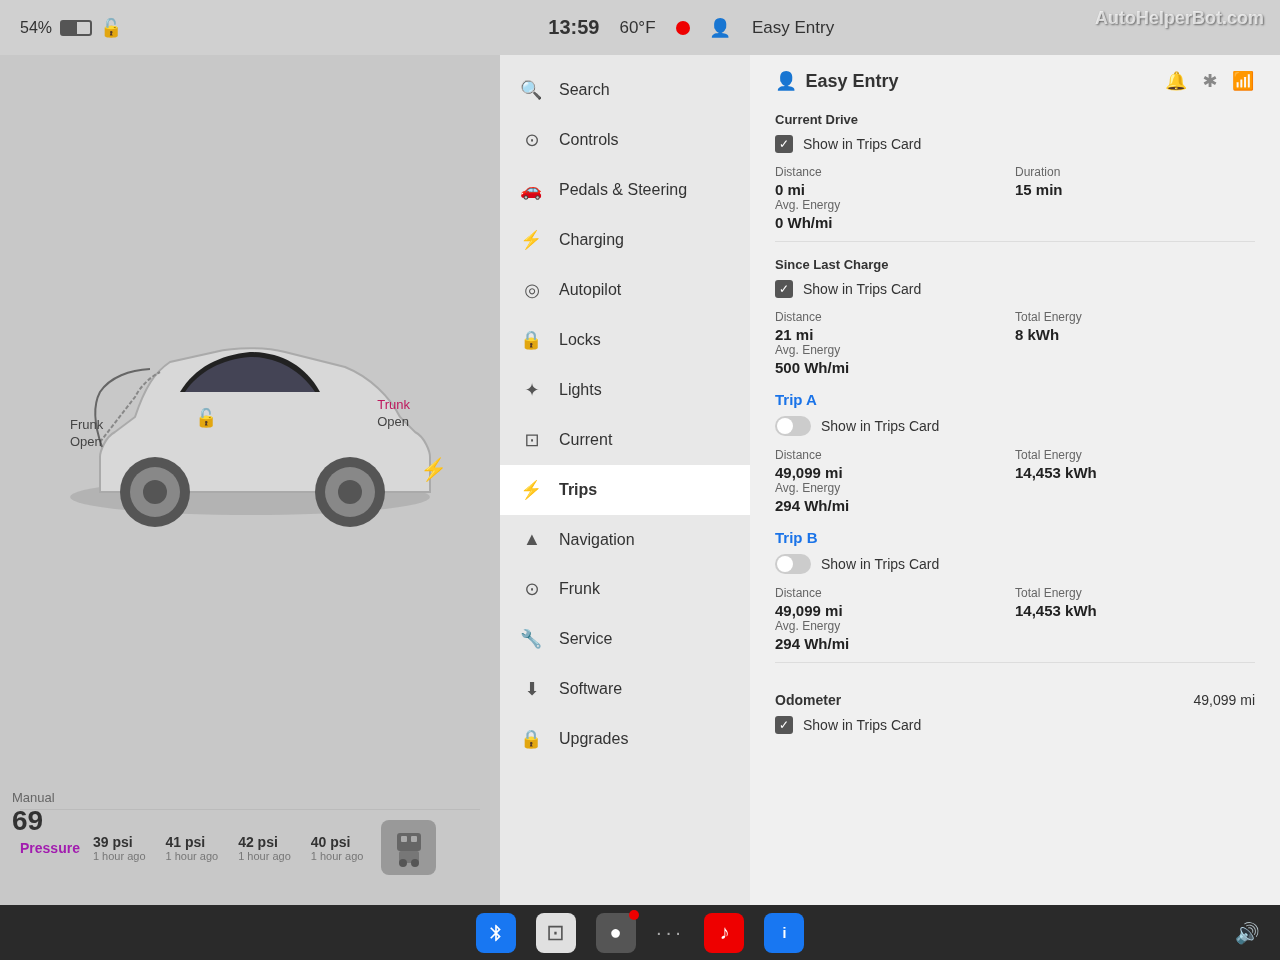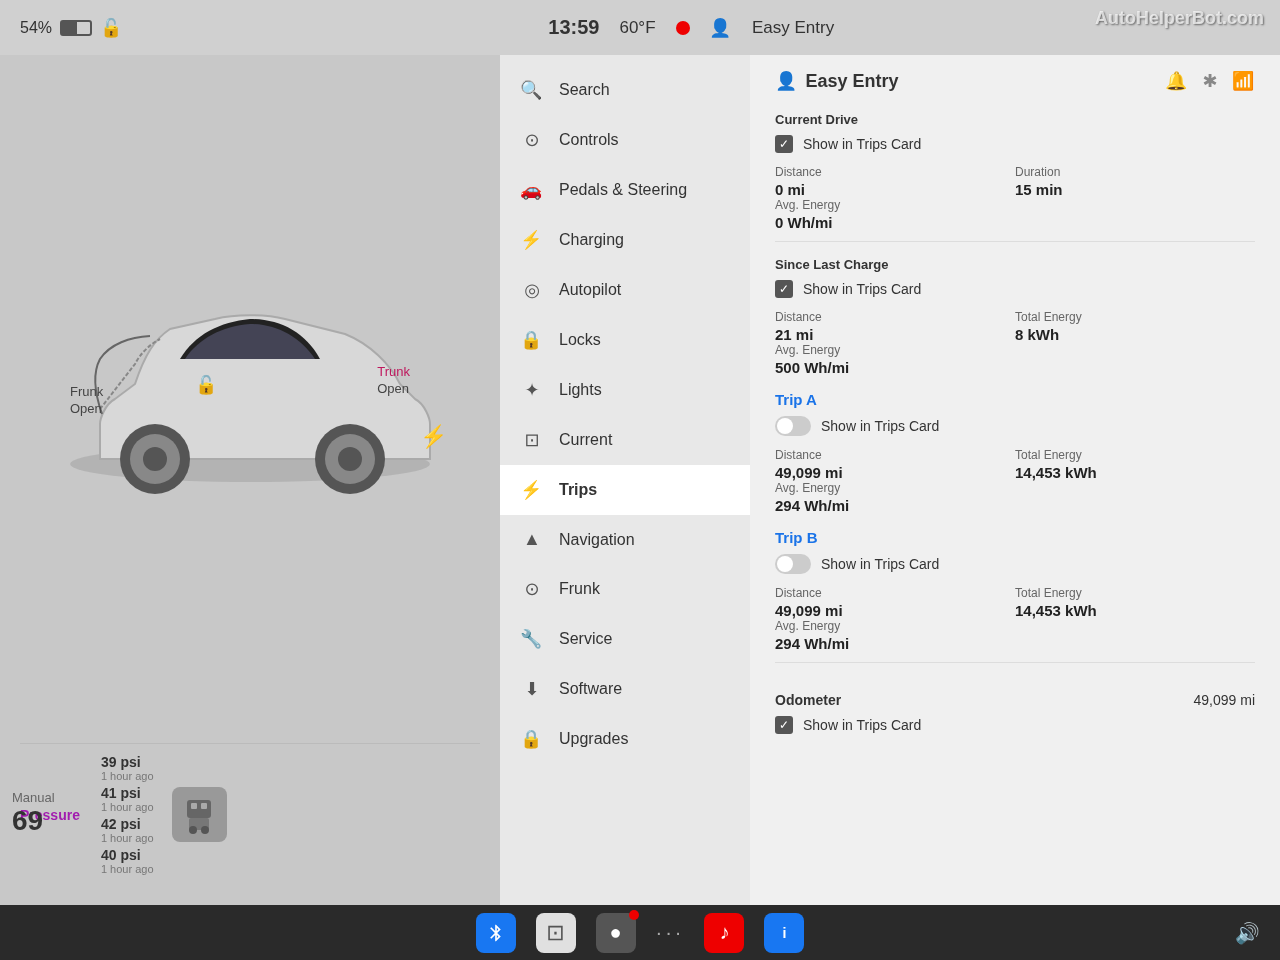--- a/index.html
+++ b/index.html
@@ -365,21 +365,21 @@
         <div class="trunk-label">
           <div style="font-size:13px;color:#be185d;">Trunk</div>
           <div style="font-size:13px;color:#444;">Open</div>
         </div>
         <div class="lock-icon-car">🔓</div>
       </div>
     </div>
 
     <div style="display:flex; align-items:center; gap:8px; padding:10px 0; border-top:1px solid #bbb;">
       <div style="font-size:14px;color:#a21caf;font-weight:600;">Pressure</div>
-      <div style="display:grid; grid-template-columns:1fr; gap:3px 20px; font-size:12px; color:#333; margin-left:13px;">
+      <div style="display:grid; grid-template-columns:1fr 1fr 1fr 1fr; gap:3px 20px; font-size:12px; color:#333; margin-left:5px;">
         <div>
           <div class="tire-val">39 psi</div>
           <div class="tire-time">1 hour ago</div>
         </div>
         <div>
           <div class="tire-val">41 psi</div>
           <div class="tire-time">1 hour ago</div>
         </div>
         <div>
           <div class="tire-val">42 psi</div>

